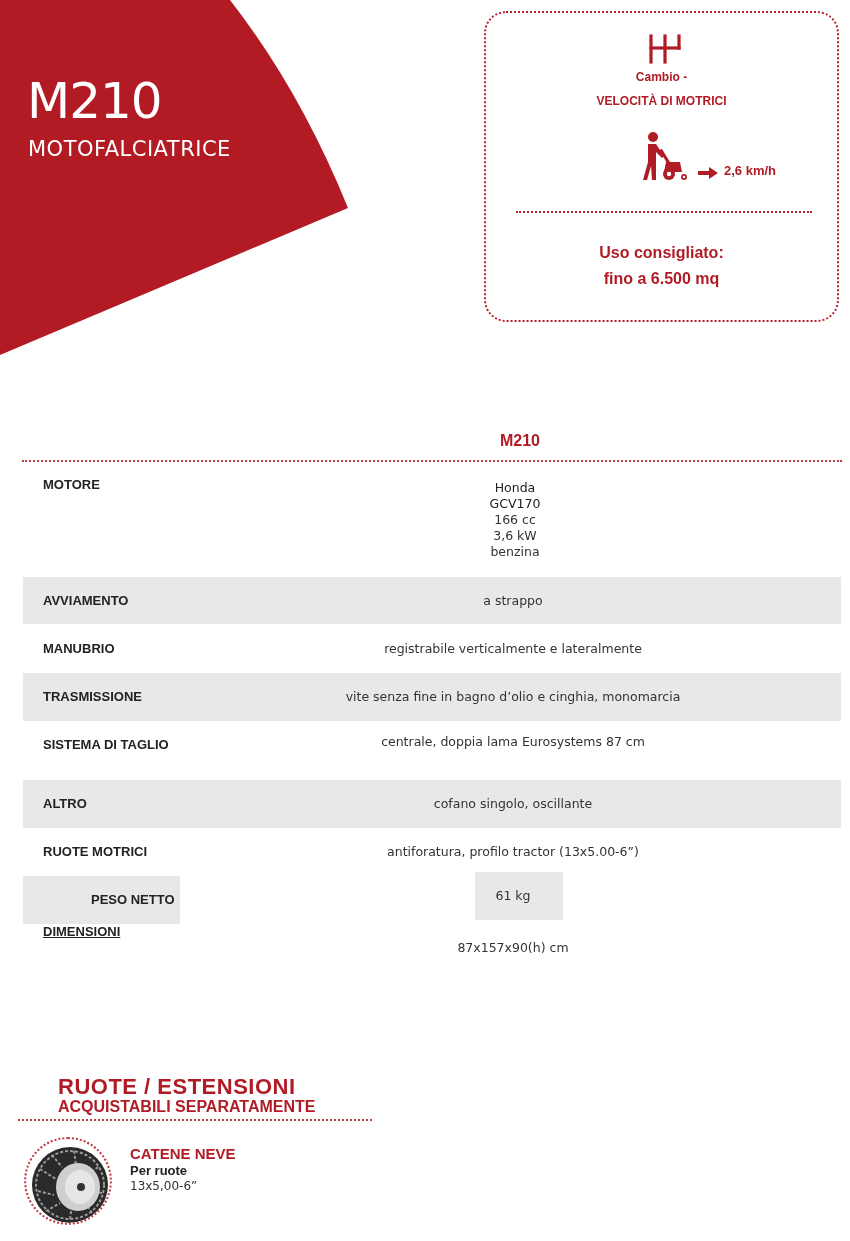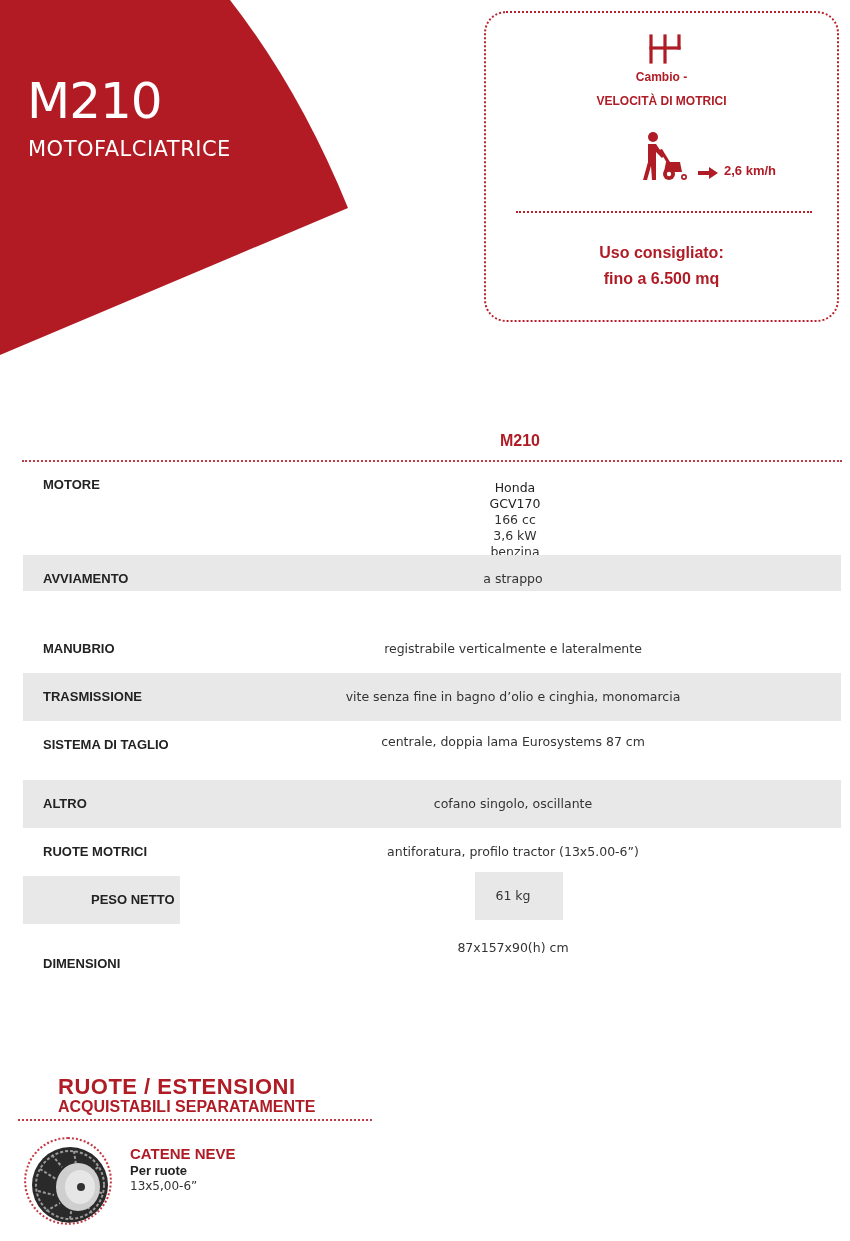--- a/index.html
+++ b/index.html
@@ -97,21 +97,21 @@
   <div class="label" style="top:7px;">MOTORE</div>
 </div>
 <div class="motore-val">
   <div class="b">Honda</div>
   <div class="b">GCV170</div>
   <div>166 cc</div>
   <div>3,6 kW</div>
   <div>benzina</div>
 </div>
 
-<div class="row shaded" style="top:555px;height:36px;">
+<div class="row shaded" style="top:577px;height:47px;">
   <div class="label" style="top:16px;">AVVIAMENTO</div>
   <div class="value" style="top:16px;">a strappo</div>
 </div>
 
 <div class="row" style="top:625px;height:48px;">
   <div class="label" style="top:16px;">MANUBRIO</div>
   <div class="value" style="top:16px;">registrabile verticalmente e lateralmente</div>
 </div>
 
 <div class="row shaded" style="top:673px;height:48px;">
@@ -135,21 +135,21 @@
 </div>
 
 <div class="peso-label-box"></div>
 <div class="peso-val-box"></div>
 <div class="row" style="top:876px;height:48px;">
   <div class="label" style="top:16px;padding-left:48px;">PESO NETTO</div>
   <div class="value" style="top:12px;">61 kg</div>
 </div>
 
 <div class="row" style="top:924px;height:48px;">
-  <div class="label" style="top:32px;">DIMENSIONI</div>
+  <div class="label" style="top:0;text-decoration:underline;">DIMENSIONI</div>
   <div class="value" style="top:16px;">87x157x90(h) cm</div>
 </div>
 
 <div class="acc-title">RUOTE / ESTENSIONI</div>
 <div class="acc-sub">ACQUISTABILI SEPARATAMENTE</div>
 <div class="acc-divider"></div>
 
 <div class="acc-thumb">
   <svg viewBox="0 0 88 88" width="88" height="88">
     <circle cx="44" cy="46" r="38" fill="#2a2a2a"></circle>

